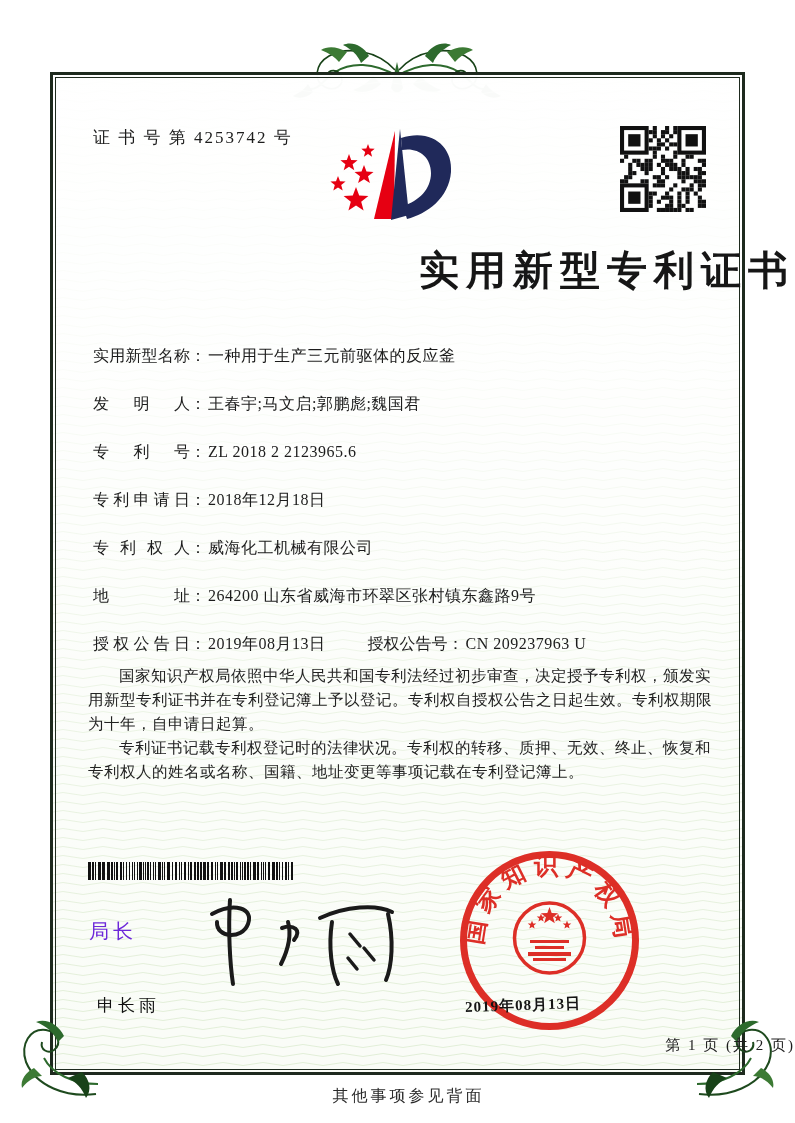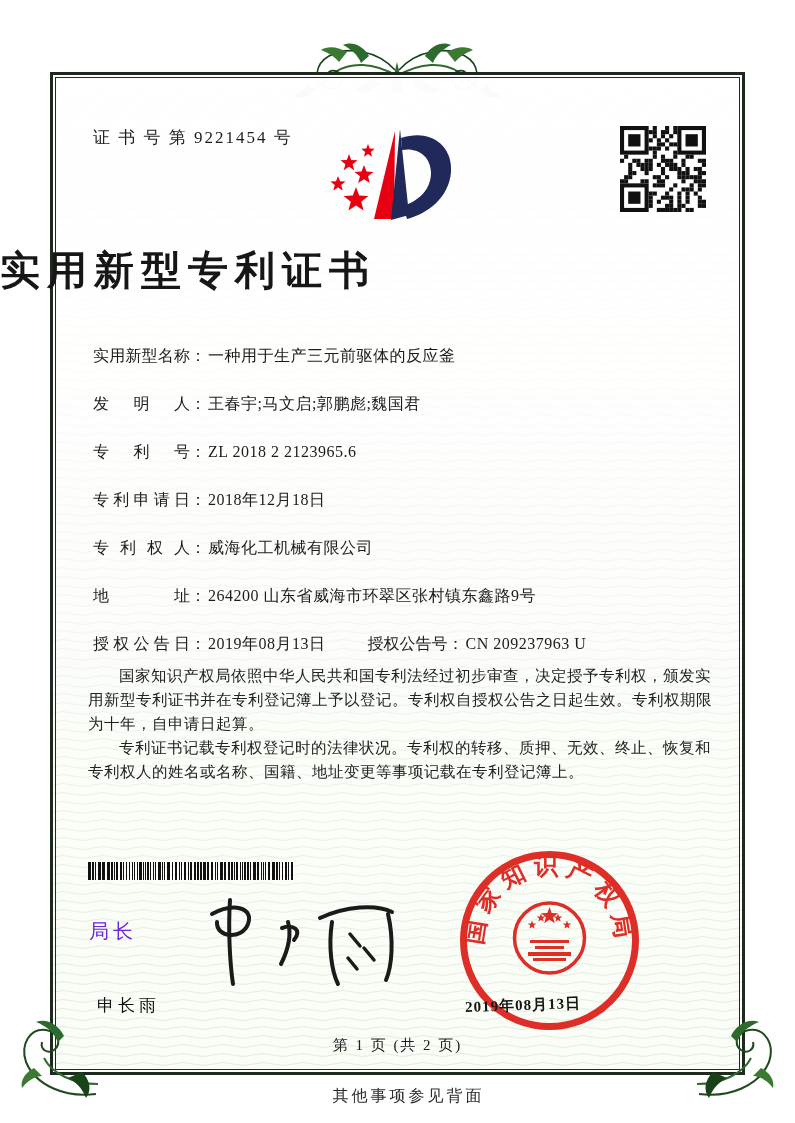--- a/index.html
+++ b/index.html
@@ -13,40 +13,40 @@
   .fade{position:absolute;inset:0;background:linear-gradient(180deg,rgba(255,255,255,.97) 0%,rgba(255,255,255,.85) 30%,rgba(255,255,255,.45) 62%,rgba(255,255,255,.12) 100%);}
   
   .garland{position:absolute;left:277px;top:36px;width:240px;height:66px;}
   .flourish{position:absolute;width:92px;height:88px;}
   .flourish.bl{left:12px;top:1014px;}
   .flourish.br{left:691px;top:1014px;transform:scaleX(-1);}
   
   .certno{position:absolute;left:93px;top:126px;font-size:17px;letter-spacing:2px;}
   .logo{position:absolute;left:325px;top:122px;width:150px;height:118px;}
   .qr{position:absolute;left:620px;top:126px;width:86px;height:86px;}
-  .title{position:absolute;left:0;top:243px;width:100%;text-align:left;font-size:40px;font-weight:bold;
+  .title{position:absolute;left:0;top:243px;width:100%;text-align:right;font-size:40px;font-weight:bold;
          letter-spacing:7px;color:#161616;}
   
   .fields{position:absolute;left:93px;top:346px;width:628px;font-size:16px;}
   .row{height:20px;margin-bottom:28px;white-space:nowrap;}
   .f-label{display:inline-block;width:97px;text-align:justify;text-align-last:justify;vertical-align:top;}
   .f-colon{display:inline-block;width:18px;}
   .f-value{letter-spacing:.5px;}
   .pair2{margin-left:42px;}
   
   .paras{position:absolute;left:88px;top:664px;width:632px;font-size:15.5px;line-height:24px;color:#222;}
   .paras p{margin:0;text-indent:2em;letter-spacing:.5px;}
   
   .barcode{position:absolute;left:88px;top:862px;width:210px;height:18px;}
   .signer-title{position:absolute;left:89px;top:918px;font-family:"Liberation Sans","DejaVu Sans",sans-serif;font-size:20px;letter-spacing:4px;color:#6d28d9;}
   .signer-name{position:absolute;left:97px;top:952px;font-family:"Liberation Sans","DejaVu Sans",sans-serif;font-size:17px;letter-spacing:4px;color:#111;margin-top:42px;}
   .signature{position:absolute;left:192px;top:886px;width:215px;height:110px;}
   .seal{position:absolute;left:457px;top:848px;width:185px;height:185px;opacity:.95;}
   .seal-date{position:absolute;left:465px;top:996px;font-size:15px;font-weight:bold;letter-spacing:1px;color:#141414;transform:rotate(-2deg);}
-  .pagenum{position:absolute;left:0;top:1036px;width:100%;text-align:center;font-size:15px;letter-spacing:2px;}
+  .pagenum{position:absolute;left:0;top:1036px;width:100%;text-align:right;font-size:15px;letter-spacing:2px;}
   .backnote{position:absolute;left:11px;top:1086px;width:100%;text-align:center;font-size:16px;letter-spacing:3px;color:#2a2a2a;}
 </style>
 </head>
 <body>
 
 <div class="page">
 
   <svg class="garland" viewBox="0 0 240 66">
     <g id="halfG" fill="none" stroke="#2d6a2d" stroke-width="2">
       <path d="M120,40 C96,26 74,26 58,36 C46,44 42,54 32,53"></path>
@@ -191,21 +191,21 @@
   <svg class="flourish br" viewBox="0 0 92 88">
     <g fill="none" stroke="#1e4a1e" stroke-width="2">
       <path d="M84,80 C54,84 24,72 14,48 C8,30 18,14 34,16 C46,18 50,30 42,36 C36,40 28,36 30,28"></path>
       <path d="M86,70 C62,70 40,60 32,44" stroke="#2d6a2d"></path>
       <path d="M52,22 C46,10 34,4 24,8 C34,12 42,18 46,28 Z" fill="#2d6a2d" stroke="none"></path>
       <path d="M70,58 C78,66 80,76 74,84 C70,74 64,68 56,64 Z" fill="#184218" stroke="none"></path>
       <path d="M22,54 C14,58 8,66 10,74 C16,66 24,62 30,62 Z" fill="#3c7a34" stroke="none"></path>
     </g>
   </svg>
 
-  <div class="certno">证 书 号 第 9221454 号</div>
+  <div class="certno">证 书 号 第 4253742 号</div>
 
   <svg class="logo" viewBox="0 0 150 118">
     <g id="logo-stars" fill="#e60012">
         <path d="M43.0,22.0L44.7,26.6L49.7,26.8L45.8,29.9L47.1,34.7L43.0,31.9L38.9,34.7L40.2,29.9L36.3,26.8L41.3,26.6Z" fill="#e60012"></path>
         <path d="M24.0,32.0L26.2,37.9L32.6,38.2L27.6,42.2L29.3,48.3L24.0,44.8L18.7,48.3L20.4,42.2L15.4,38.2L21.8,37.9Z" fill="#e60012"></path>
         <path d="M39.0,43.0L41.5,49.6L48.5,49.9L43.0,54.3L44.9,61.1L39.0,57.2L33.1,61.1L35.0,54.3L29.5,49.9L36.5,49.6Z" fill="#e60012"></path>
         <path d="M13.0,54.0L15.0,59.3L20.6,59.5L16.2,63.0L17.7,68.5L13.0,65.4L8.3,68.5L9.8,63.0L5.4,59.5L11.0,59.3Z" fill="#e60012"></path>
         <path d="M31.0,65.0L34.2,73.6L43.4,74.0L36.2,79.7L38.6,88.5L31.0,83.5L23.4,88.5L25.8,79.7L18.6,74.0L27.8,73.6Z" fill="#e60012"></path>
       </g>
     <polygon points="70,9 49,97 69,97" fill="#e60012"></polygon>

